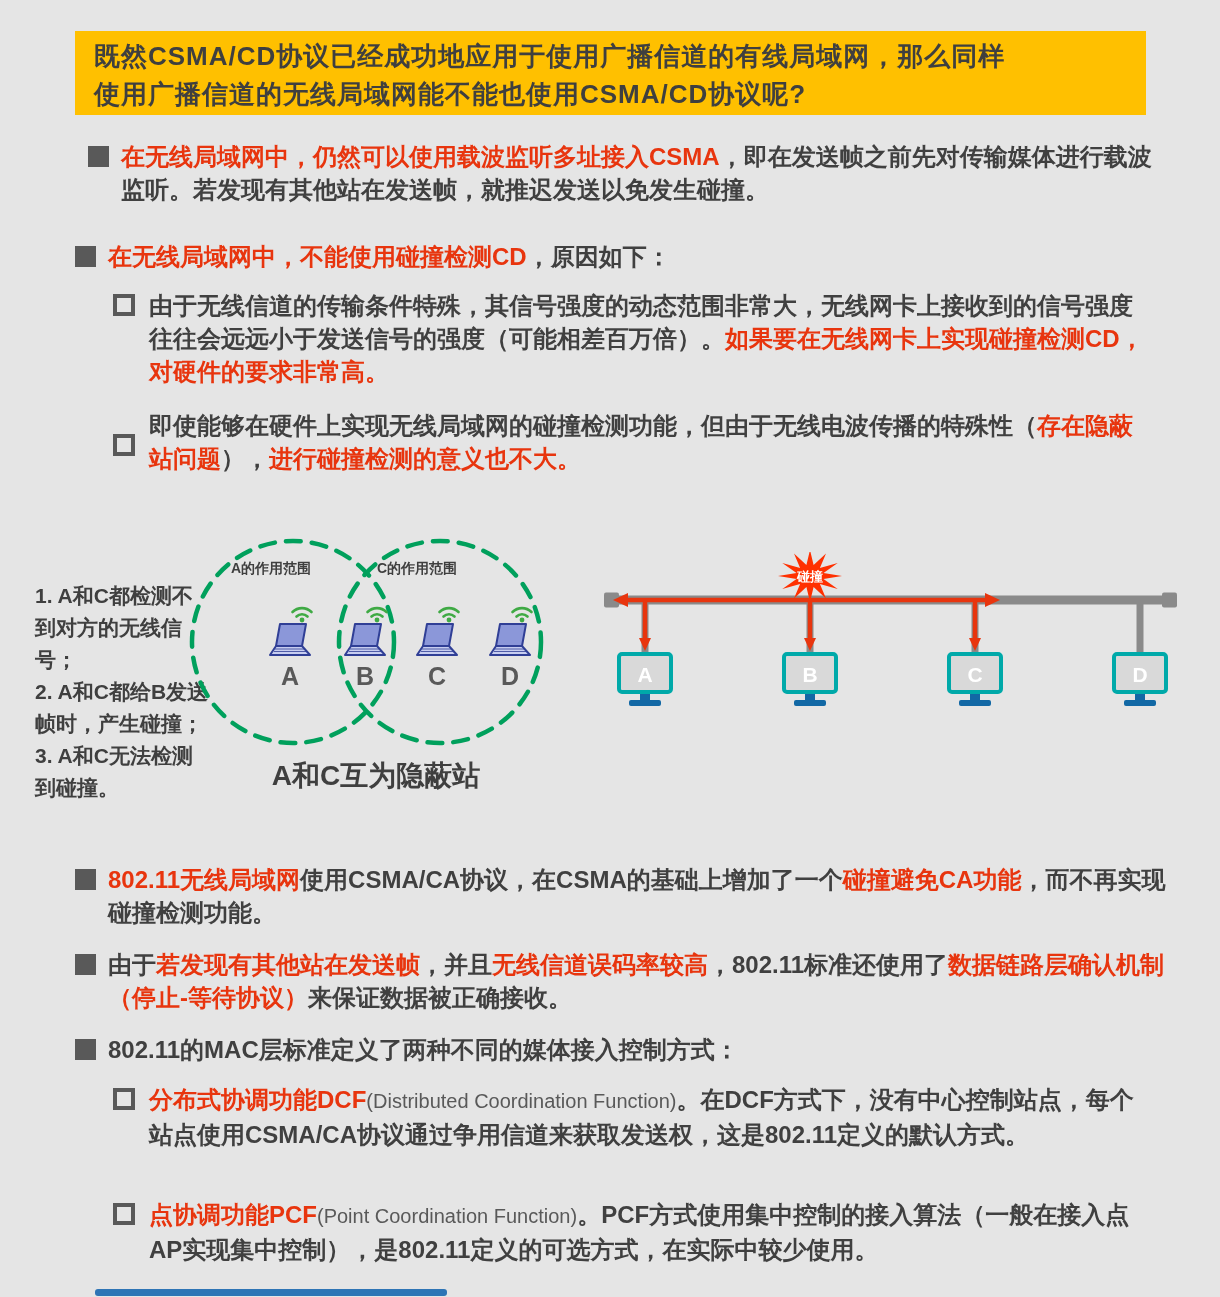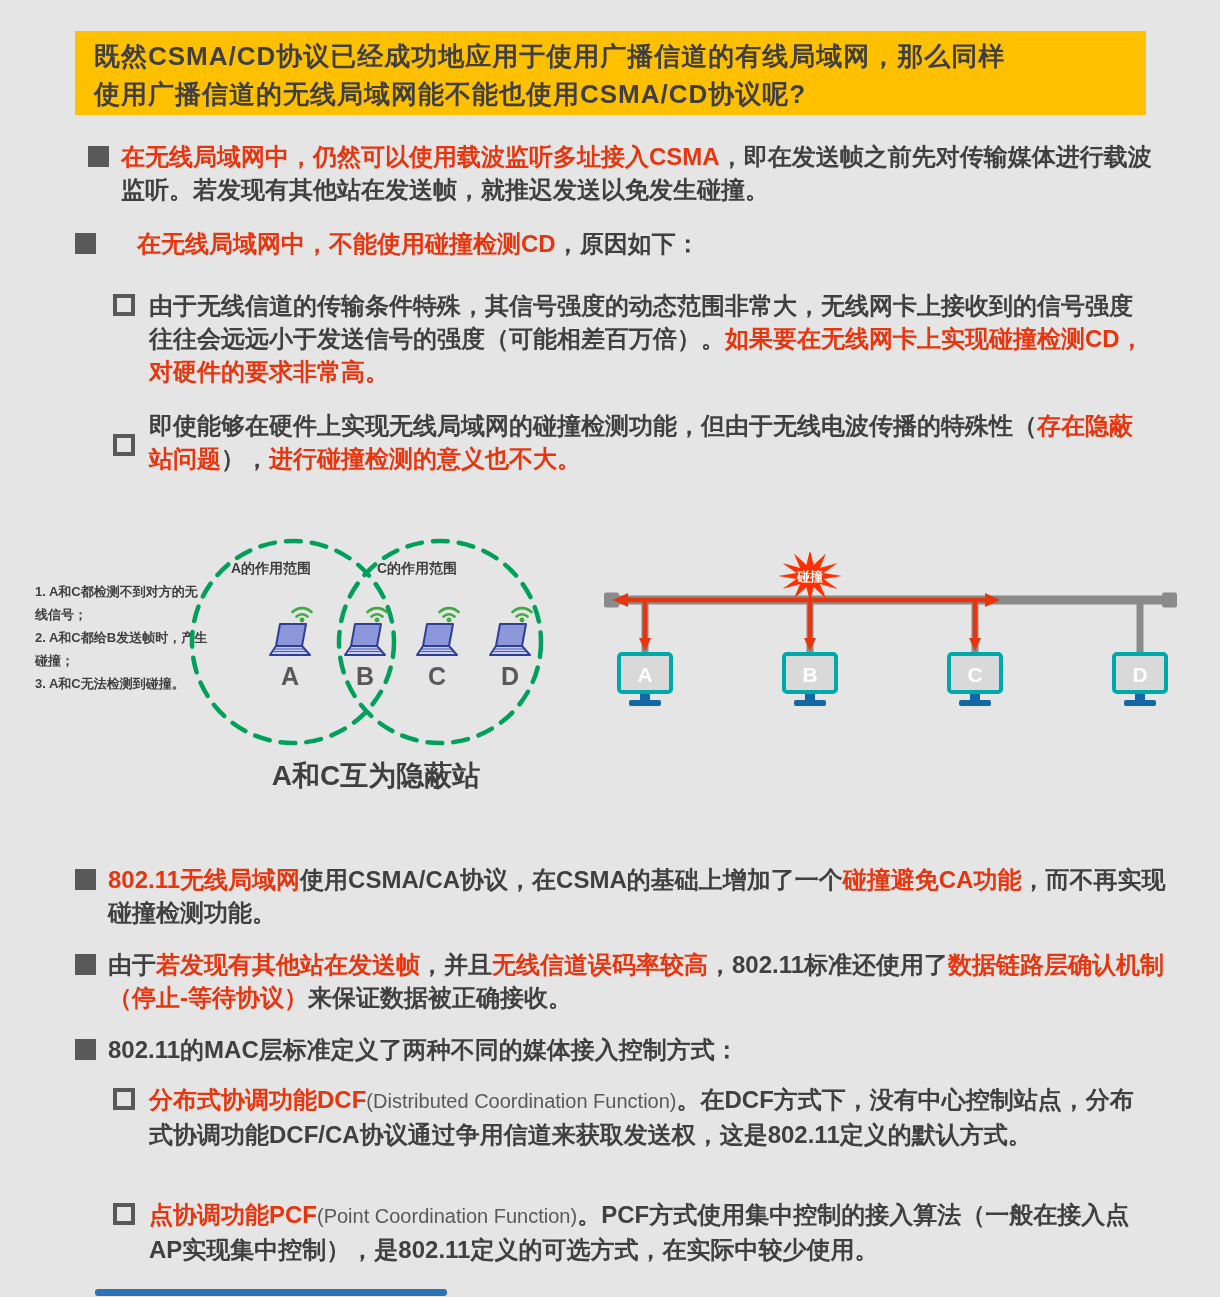--- a/index.html
+++ b/index.html
@@ -15,30 +15,30 @@
   }
   
   .item{position:absolute;display:flex;align-items:flex-start;font-size:24px;line-height:33px;}
   .item p{margin:0;}
   .sq{flex:0 0 auto;width:21px;height:21px;background:#595959;margin:6px 12px 0 0;}
   .item.sub .sq{background:transparent;border:4px solid #595959;width:14px;height:14px;margin:5px 14px 0 0;}
   .run-red{color:#e8350e;}
   .run-dark{color:#404040;}
   .run-gray{color:#595959;font-weight:normal;font-size:20px;}
   #b1{left:88px;top:140px;width:1078px;}
-  #b2{left:75px;top:227px;width:1078px;gap:29px;}
+  #b2{left:75px;top:240px;width:1078px;}
   #s1{left:113px;top:289px;width:1038px;}
   #s2{left:113px;top:409px;width:1038px;align-items:center;}
   #b3{left:75px;top:863px;width:1092px;}
   #b4{left:75px;top:948px;width:1092px;}
   #b5{left:75px;top:1033px;width:1092px;}
   #s3{left:113px;top:1083px;width:1038px;}
   #s4{left:113px;top:1198px;width:1038px;}
   
-  #notes{position:absolute;left:35px;top:580px;width:174px;font-size:13px;line-height:23px;color:#3f3f3f;}
+  #notes{position:absolute;left:35px;top:580px;width:174px;font-size:21px;line-height:32px;color:#3f3f3f;}
   #notes div{margin:0;}
   #circles-svg{position:absolute;left:185px;top:532px;}
   .range-label{position:absolute;font-size:14px;color:#3f3f3f;}
   #labelA{left:231px;top:560px;}
   #labelC{left:377px;top:560px;}
   #caption{position:absolute;left:248px;top:757px;width:256px;text-align:center;font-size:28px;color:#3f3f3f;}
   #bus-svg{position:absolute;left:598px;top:552px;}
   
   #bottom-bar{position:absolute;left:95px;top:1289px;width:352px;height:7px;background:#2e74b5;border-radius:3px;}
 </style>
@@ -163,21 +163,21 @@
   <div class="item" id="b4">
     <span class="sq"></span>
     <p><span class="run-dark">由于</span><span class="run-red">若发现有其他站在发送帧</span><span class="run-dark">，并且</span><span class="run-red">无线信道误码率较高</span><span class="run-dark">，802.11标准还使用了</span><span class="run-red">数据链路层确认机制（停止-等待协议）</span><span class="run-dark">来保证数据被正确接收。</span></p>
   </div>
   <div class="item" id="b5">
     <span class="sq"></span>
     <p><span class="run-dark">802.11的MAC层标准定义了两种不同的媒体接入控制方式：</span></p>
   </div>
   <div class="item sub" id="s3">
     <span class="sq"></span>
-    <p><span class="run-red">分布式协调功能DCF</span><span class="run-gray">(Distributed Coordination Function)</span><span class="run-dark">。在DCF方式下，没有中心控制站点，分布式协调功能DCF/CA协议通过争用信道来获取发送权，这是802.11定义的默认方式。</span></p>
+    <p><span class="run-red">分布式协调功能DCF</span><span class="run-gray">(Distributed Coordination Function)</span><span class="run-dark">。在DCF方式下，没有中心控制站点，每个站点使用CSMA/CA协议通过争用信道来获取发送权，这是802.11定义的默认方式。</span></p>
   </div>
   <div class="item sub" id="s4">
     <span class="sq"></span>
     <p><span class="run-red">点协调功能PCF</span><span class="run-gray">(Point Coordination Function)</span><span class="run-dark">。PCF方式使用集中控制的接入算法（一般在接入点AP实现集中控制），是802.11定义的可选方式，在实际中较少使用。</span></p>
   </div>
 
   <div id="bottom-bar"></div>
 
 </div>
 

